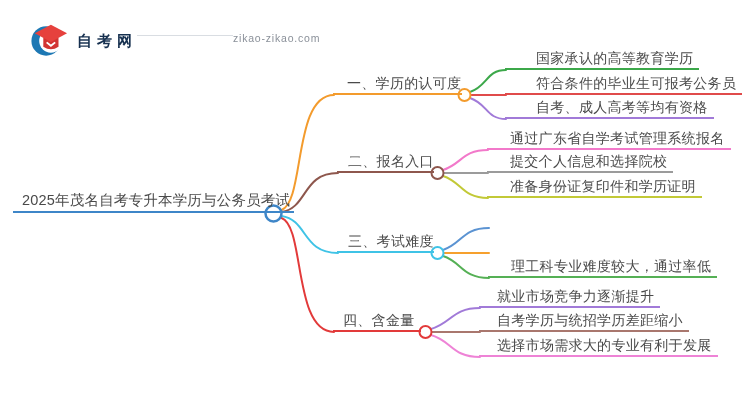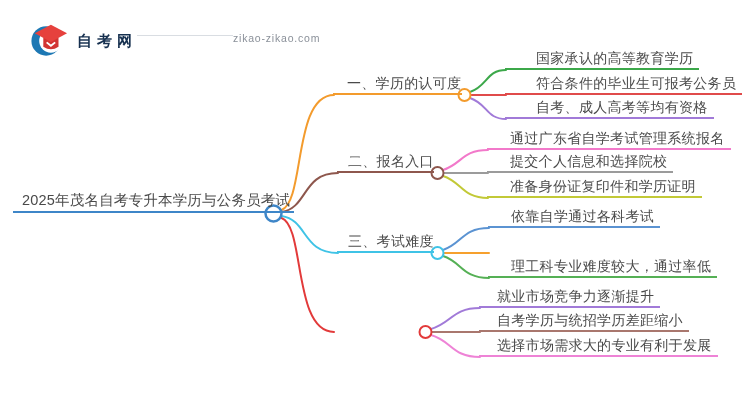--- a/index.html
+++ b/index.html
@@ -76,20 +76,20 @@
   <div class="node leaf" style="left: 505px; top: 49px; padding-left: 31px; border-bottom-color: rgb(60, 168, 74);">国家承认的高等教育学历</div>
   <div class="node leaf" style="left: 505px; top: 74px; padding-left: 31px; border-bottom-color: rgb(224, 75, 75);">符合条件的毕业生可报考公务员</div>
   <div class="node leaf" style="left: 505px; top: 98px; padding-left: 31px; border-bottom-color: rgb(161, 122, 216);">自考、成人高考等均有资格</div>
 
   <div class="node branch" style="left: 337px; top: 152px; padding: 0px 0px 0px 11px; border-bottom-color: rgb(142, 87, 77);">二、报名入口</div>
   <div class="node leaf" style="left: 487px; top: 129px; padding-left: 23px; border-bottom-color: rgb(242, 121, 202);">通过广东省自学考试管理系统报名</div>
   <div class="node leaf" style="left: 487px; top: 152px; padding-left: 23px; border-bottom-color: rgb(155, 155, 155);">提交个人信息和选择院校</div>
   <div class="node leaf" style="left: 487px; top: 177px; padding-left: 23px; border-bottom-color: rgb(194, 201, 55);">准备身份证复印件和学历证明</div>
 
   <div class="node branch" style="left: 337px; top: 232px; padding: 0px 0px 0px 11px; border-bottom-color: rgb(63, 195, 230);">三、考试难度</div>
-  <div class="node leaf" style="left: 488px; top: 207px; padding-left: 23px; border-bottom-color: rgb(91, 147, 210);">依靠自学通过各科考试</div>
   <div class="node leaf" style="left: 488px; top: 257px; padding-left: 23px; border-bottom-color: rgb(85, 176, 85);">理工科专业难度较大，通过率低</div>
 
+  <div class="node branch" style="left: 333px; top: 311px; padding: 0px 6px 0px 10px; border-bottom-color: rgb(226, 58, 58);">四、含金量</div>
   <div class="node leaf" style="left: 479px; top: 287px; padding-left: 18px; border-bottom-color: rgb(161, 122, 216);">就业市场竞争力逐渐提升</div>
   <div class="node leaf" style="left: 479px; top: 311px; padding-left: 18px; border-bottom-color: rgb(169, 119, 110);">自考学历与统招学历差距缩小</div>
   <div class="node leaf" style="left: 479px; top: 336px; padding-left: 18px; border-bottom-color: rgb(238, 131, 214);">选择市场需求大的专业有利于发展</div>
 
 </div>
 
 </body></html>

